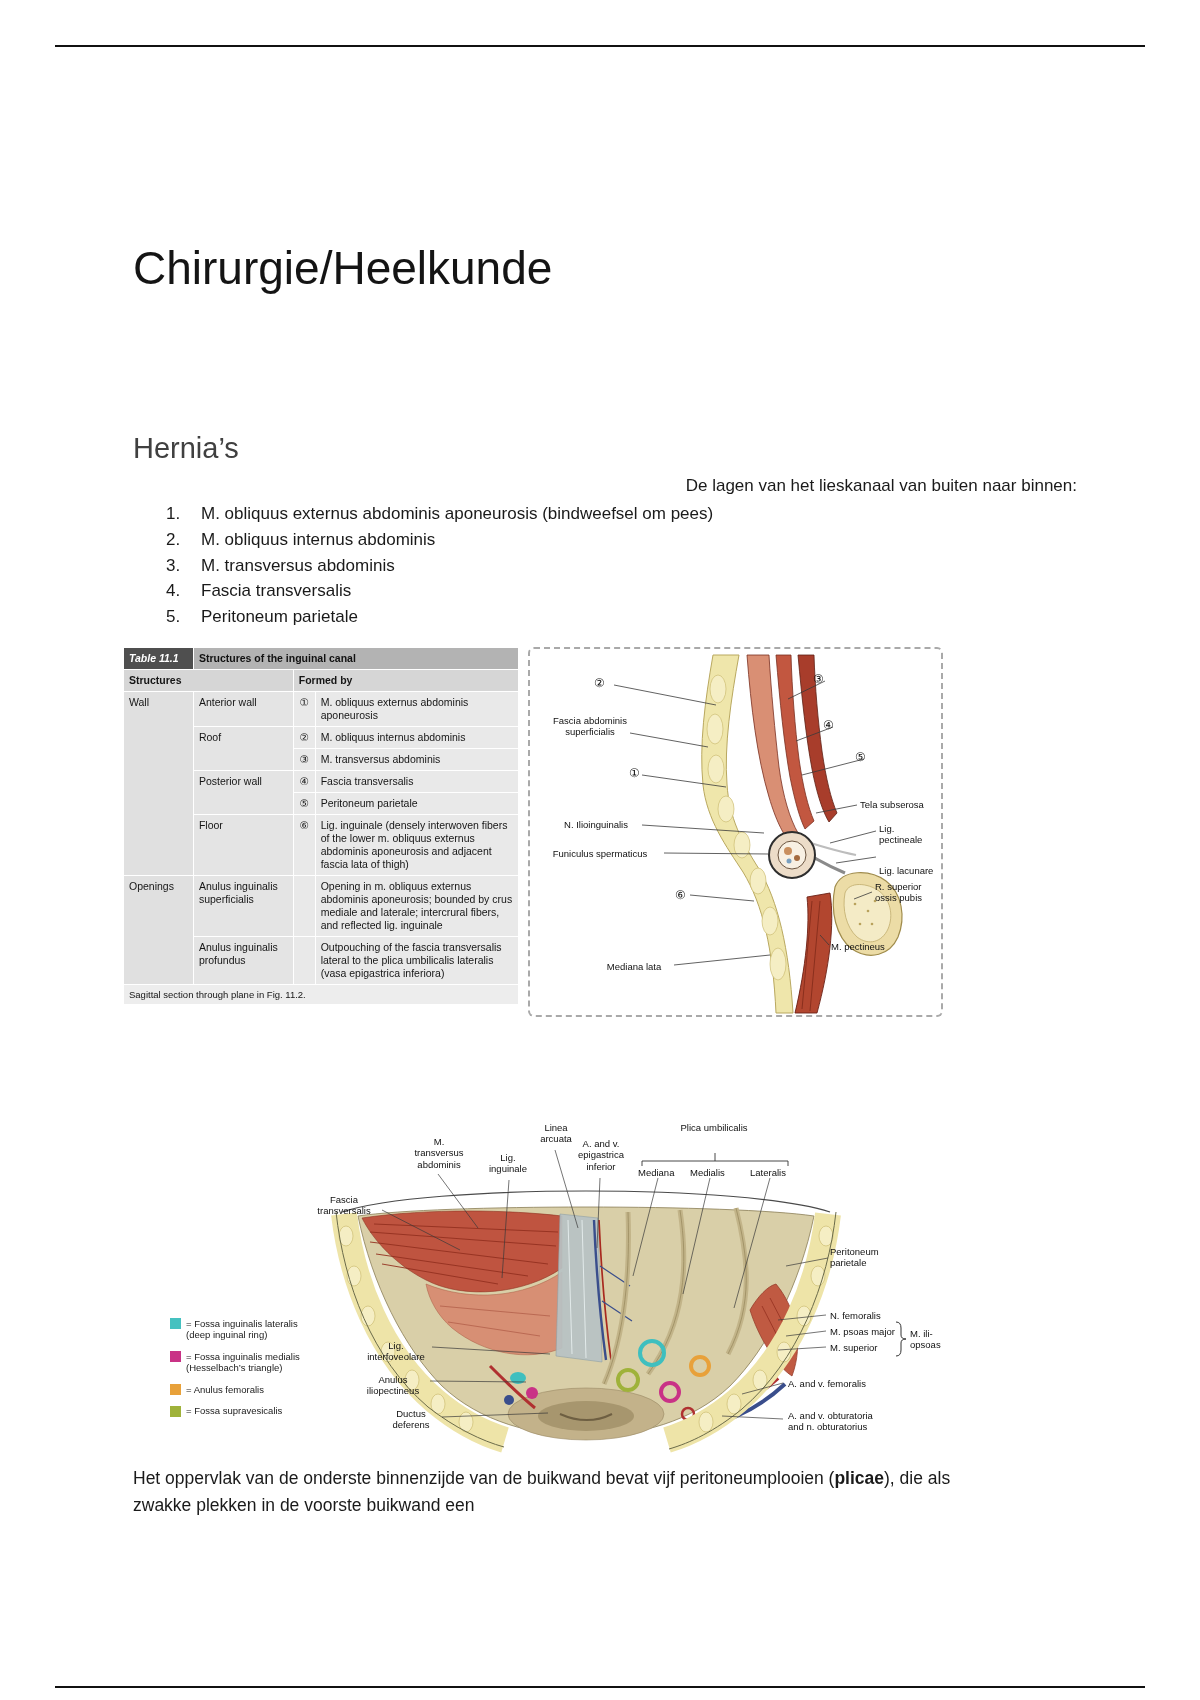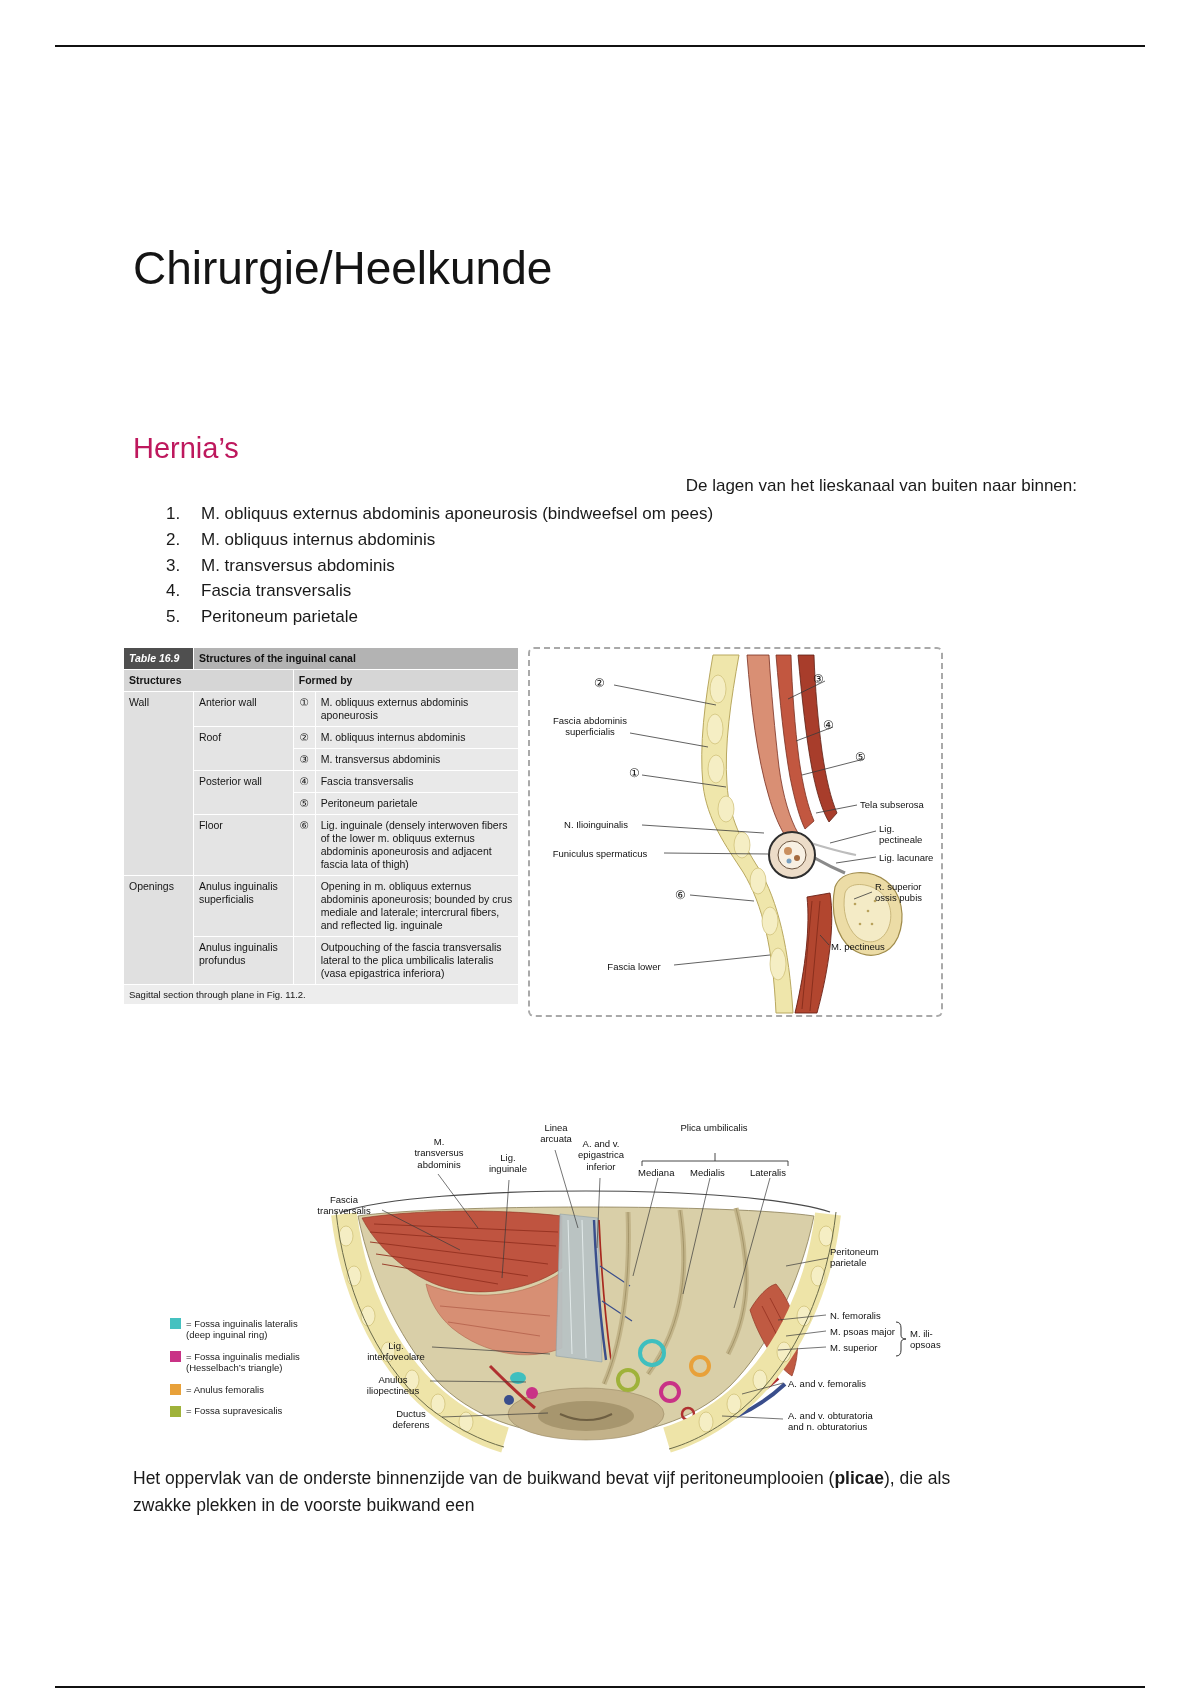--- a/index.html
+++ b/index.html
@@ -8,21 +8,21 @@
     background:#ffffff; color:#1a1a1a;
     font-family:"Liberation Sans", sans-serif;
   }
   .rule { position:absolute; left:55px; width:1090px; border-top:2px solid #111; }
   .rule-top { top:45px; }
   .rule-bottom { top:1686px; }
 
   .content { position:absolute; left:133px; top:126px; width:944px; }
 
   .doc-title { font-size:46px; font-weight:400; line-height:57px; color:#141414; white-space:pre-wrap; }
-  .subtitle { margin-top:20px; font-size:29px; line-height:34px; font-weight:400; color:#be185d; }
+  .subtitle { margin-top:20px; font-size:29px; line-height:34px; font-weight:400; color:#404040; }
   .section-head { margin-top:32px; font-size:23px; line-height:28px; font-weight:400; color:#2d5f8a; }
   .intro { margin-top:9px; font-size:17px; line-height:24px;text-align:right; }
 
   .layers { margin-top:3px; }
   .layer { display:flex; font-size:17px; line-height:25.8px; }
   .layer .lnum { flex:0 0 18px; margin-left:33px; margin-right:17px; }
 
   
   .figrow { display:flex; gap:9px; margin-left:-10px; margin-top:17px; align-items:flex-start; }
 
@@ -97,21 +97,21 @@
 
     <table class="anat">
       <colgroup>
           <col style="width:70px">
           <col style="width:100px">
           <col style="width:22px">
           <col style="width:204px">
         </colgroup>
       <tbody>
           <tr class="hdr1">
-        <td class="tag">Table 16.9</td>
+        <td class="tag">Table 11.1</td>
         <td class="ttitle" colspan="3">Structures of the inguinal canal</td>
       </tr>
       <tr class="hdr2">
         <td colspan="2">Structures</td>
         <td colspan="2">Formed by</td>
       </tr>
       <tr>
         <td class="grp" rowspan="6">Wall</td>
         <td class="sub">Anterior wall</td>
         <td class="num">①</td>
@@ -220,24 +220,24 @@
       <span class="mk" style="left:283px;top:24px">③</span>
       <span class="mk" style="left:293px;top:70px">④</span>
       <span class="mk" style="left:325px;top:102px">⑤</span>
       <span class="mk" style="left:99px;top:118px">①</span>
       <span class="mk" style="left:145px;top:240px">⑥</span>
       <div class="lbl r" style="left:22px;top:66px;width:76px">Fascia abdominis superficialis</div>
       <div class="lbl" style="left:330px;top:150px">Tela subserosa</div>
       <div class="lbl r" style="left:22px;top:170px;width:88px">N. Ilioinguinalis</div>
       <div class="lbl" style="left:349px;top:174px;width:52px">Lig. pectineale</div>
       <div class="lbl r" style="left:8px;top:199px;width:124px">Funiculus spermaticus</div>
-      <div class="lbl" style="left:349px;top:203px">Lig. lacunare</div>
+      <div class="lbl" style="left:349px;top:216px">Lig. lacunare</div>
       <div class="lbl" style="left:345px;top:232px;width:62px">R. superior ossis pubis</div>
       <div class="lbl" style="left:301px;top:292px">M. pectineus</div>
-      <div class="lbl r" style="left:66px;top:312px;width:76px">Fascia lower</div>
+      <div class="lbl r" style="left:66px;top:312px;width:76px">Mediana lata</div>
     </div>
   </div>
 
   <div class="fig2">
     <svg viewBox="0 0 840 340" width="840" height="340">
 
       <path d="M228,100 C310,88 602,88 684,100 C670,168 638,232 600,270 C562,306 508,320 456,320 C404,320 350,306 312,270 C274,232 242,168 228,100 Z" fill="#d9cfa8" stroke="#8a7d55" stroke-width="0.8"></path>
 
       <path d="M232,102 C300,92 380,94 432,100 L432,152 C395,178 334,184 296,164 C268,150 244,126 232,102 Z" fill="#bf5440" stroke="#8f3322" stroke-width="0.6"></path>
       <g stroke="#93301f" stroke-width="0.9">

